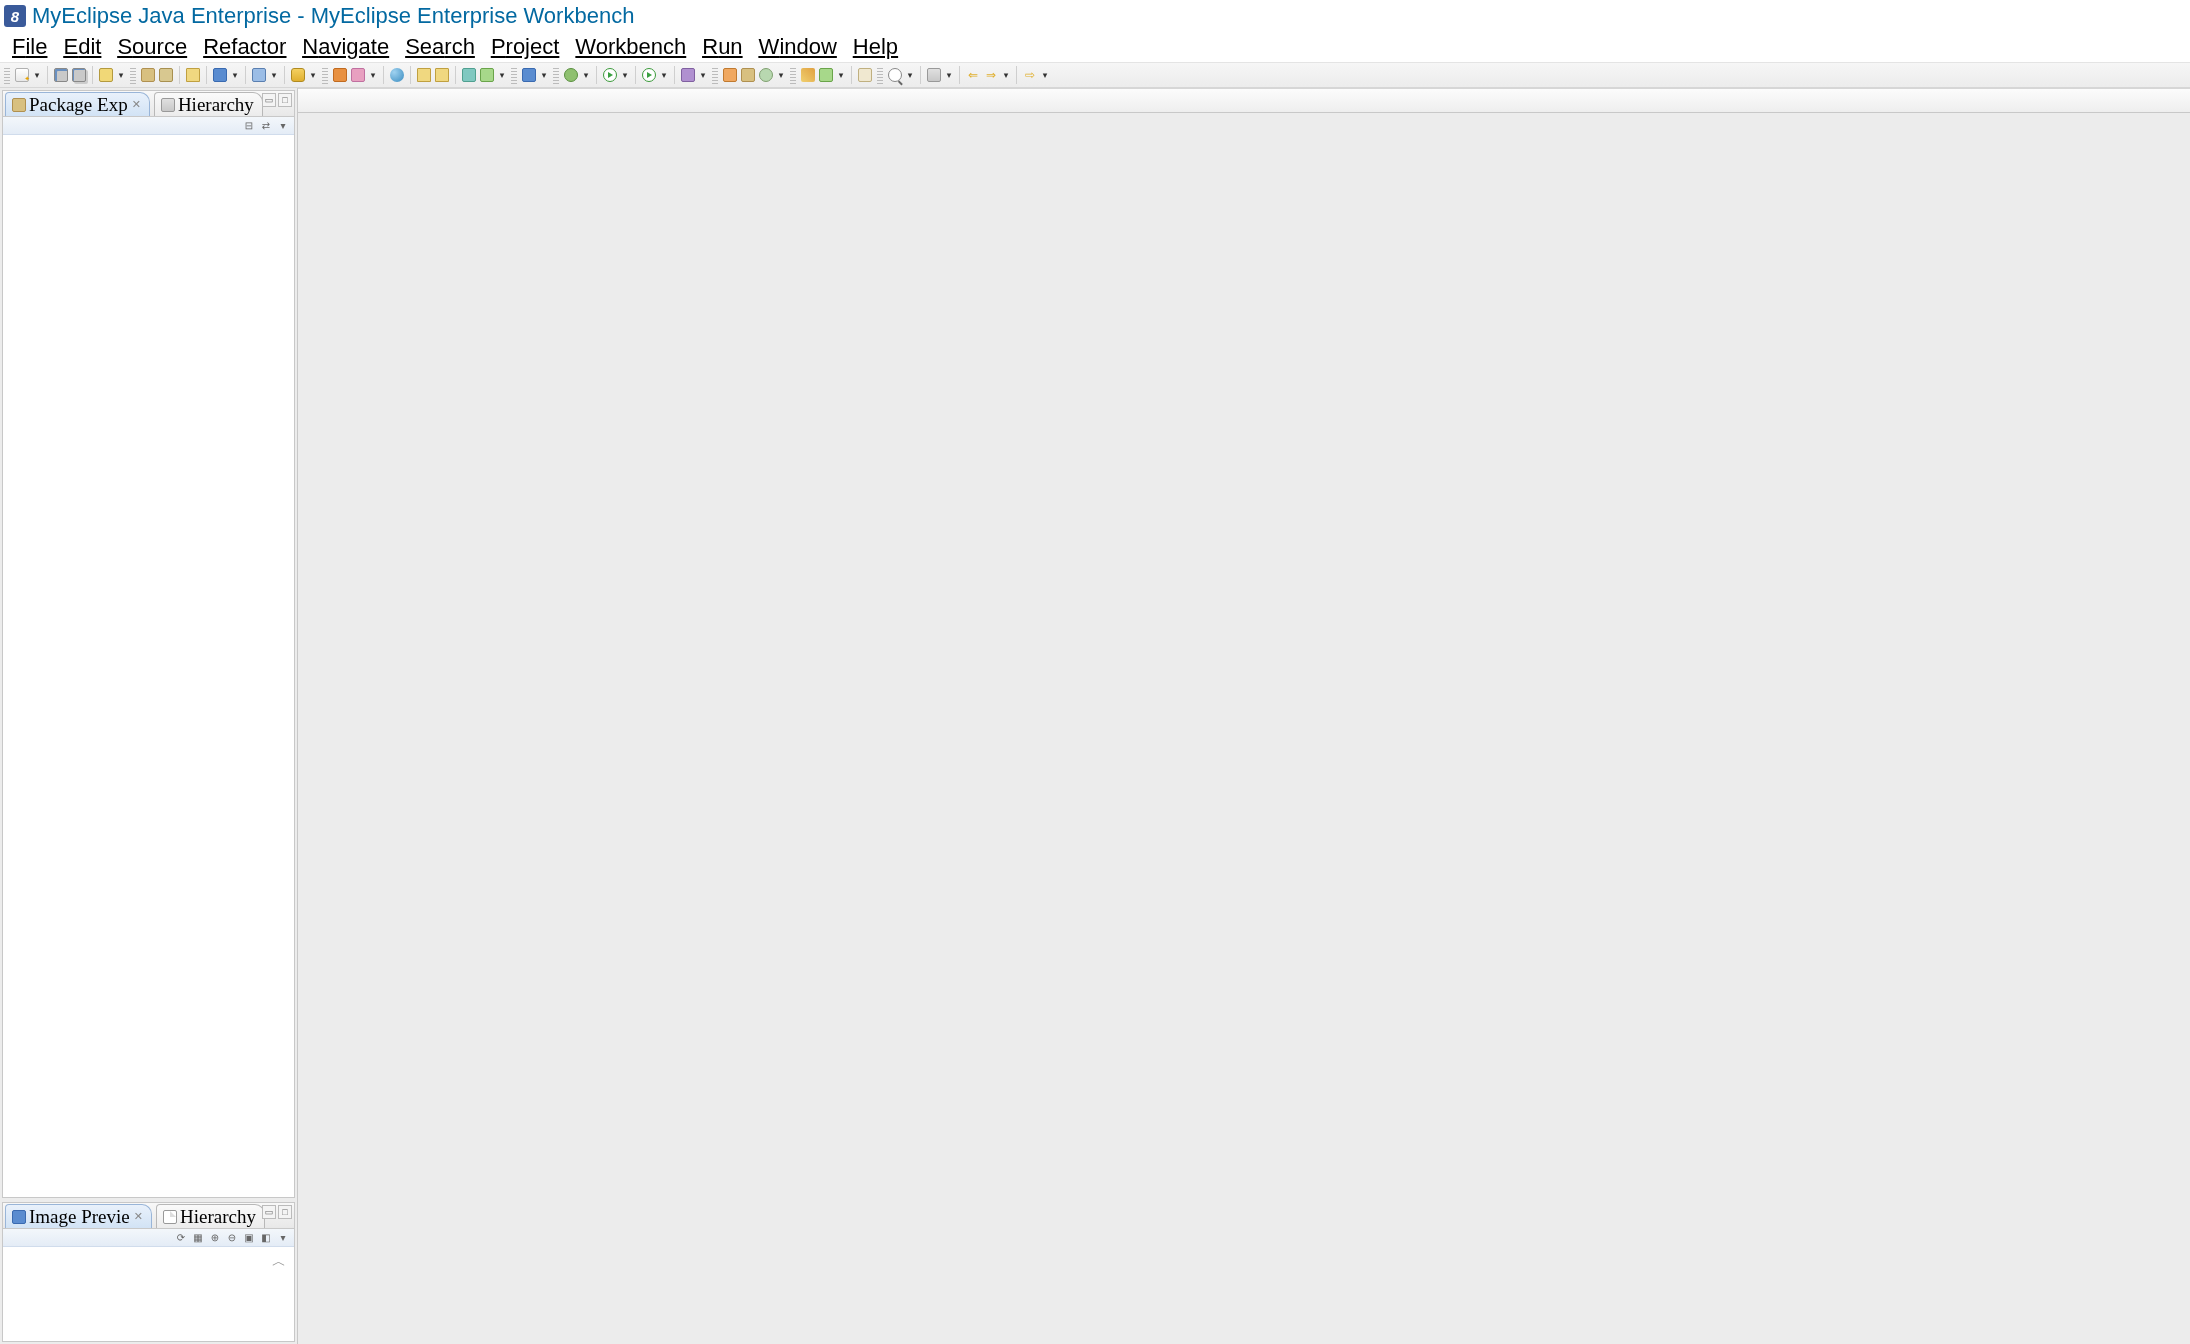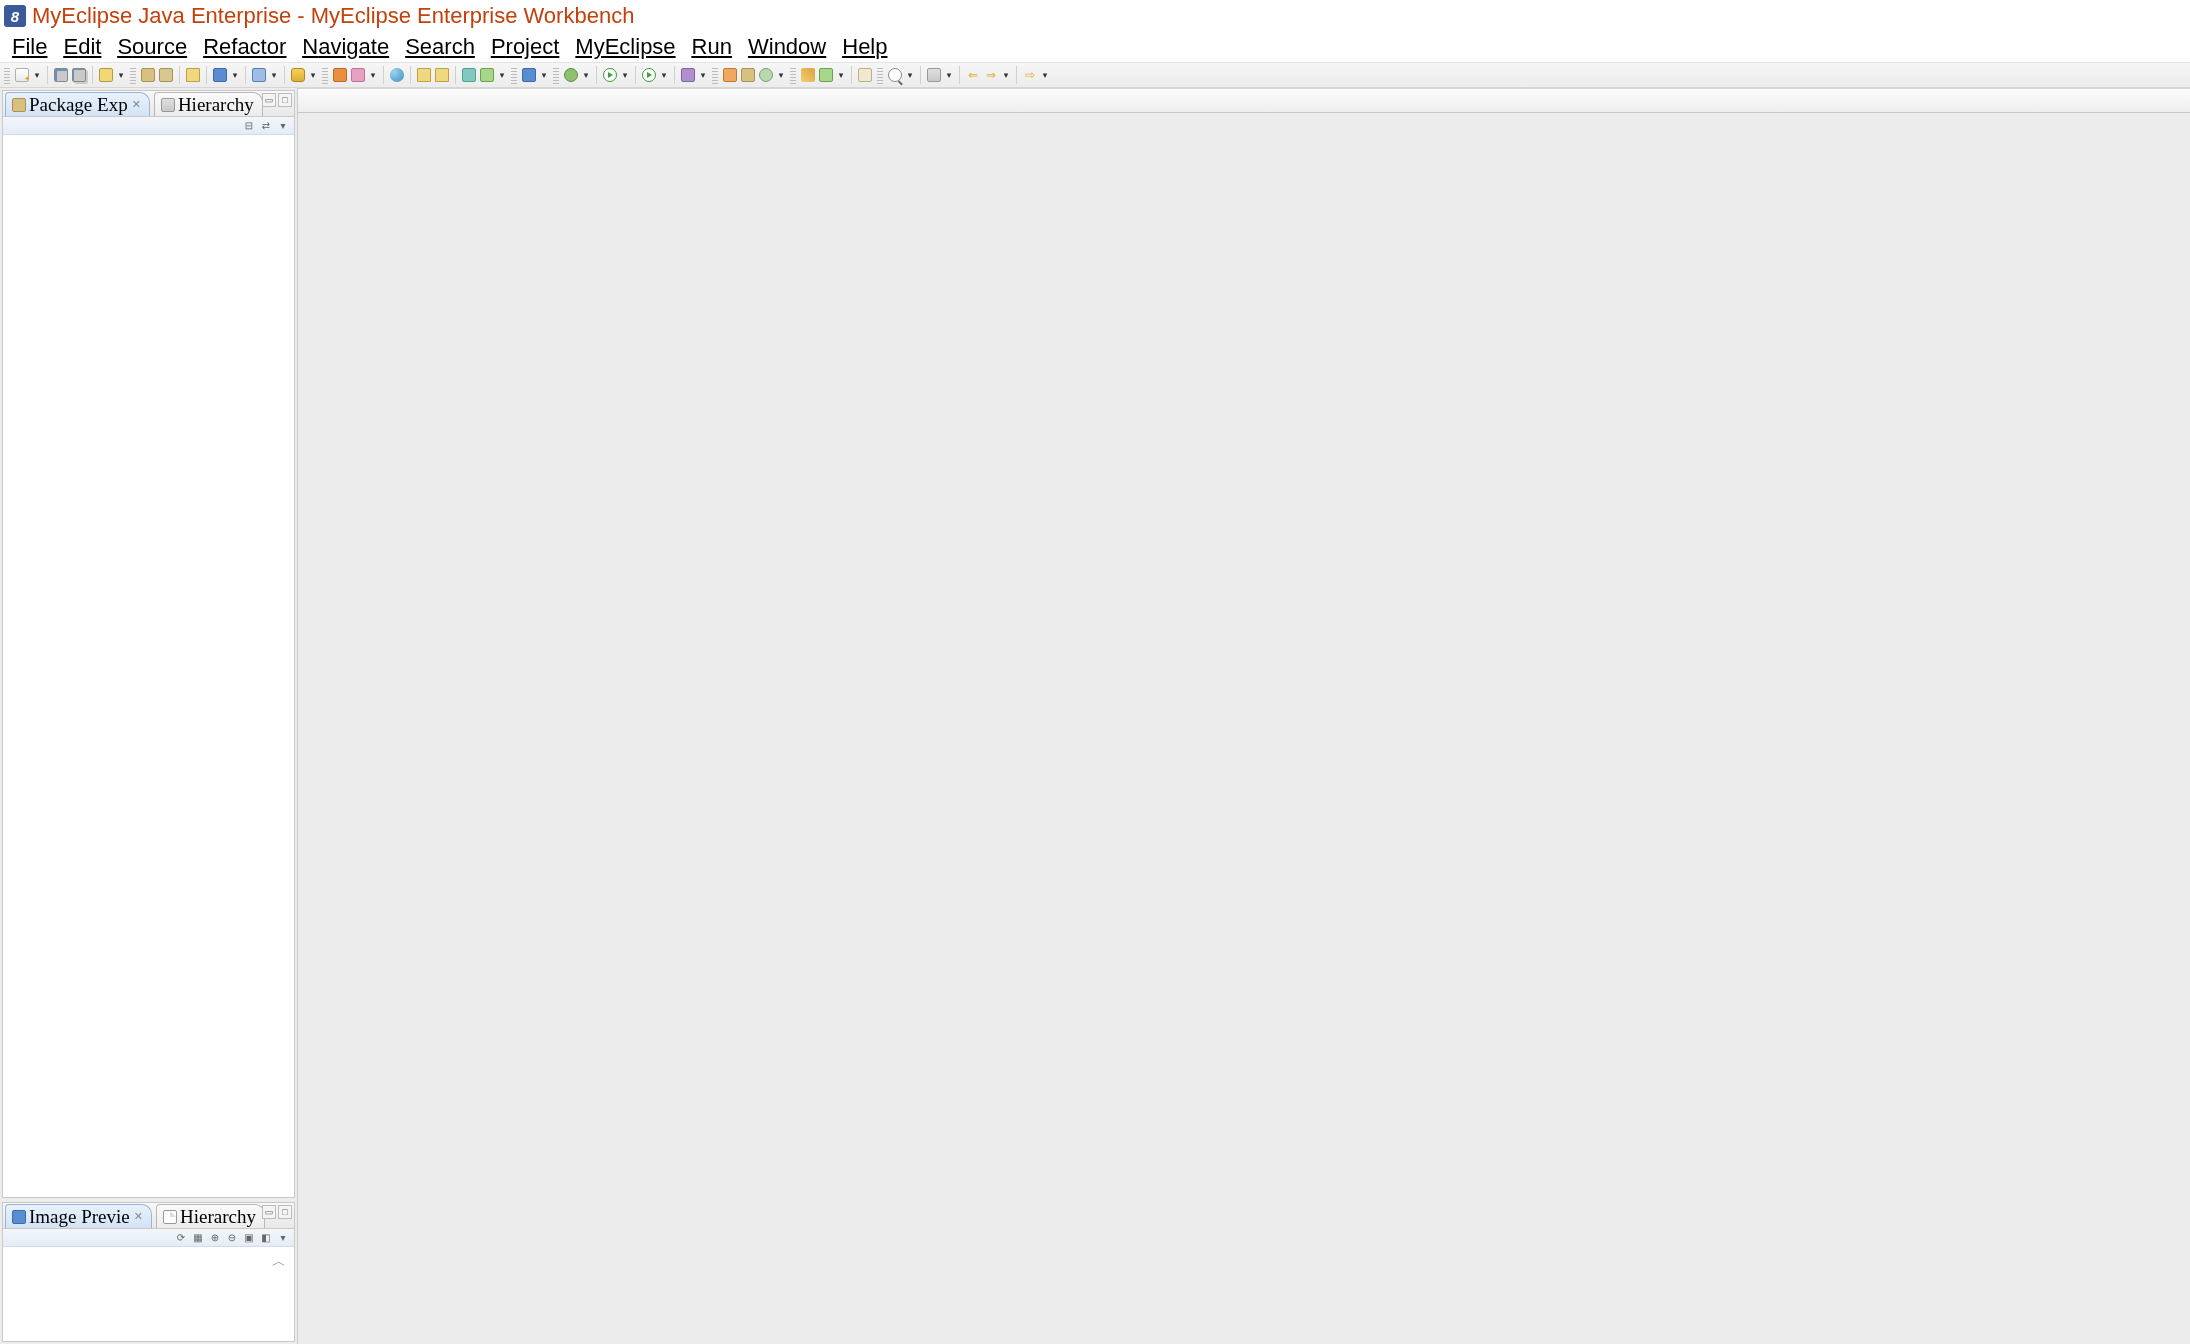--- a/index.html
+++ b/index.html
@@ -26,21 +26,21 @@
   background: #3a5a9a;
   border-radius: 3px;
   display: inline-flex;
   align-items: center; justify-content: center;
   color: #fff;
   font-style: italic;
   font-weight: bold;
   font-size: 15px;
   margin-right: 6px;
 }
-.title-text { font-size: 22px; color: #c2410c; }
+.title-text { font-size: 22px; color: #0369a1; }
 
 
 .menu-bar {
   display: flex;
   align-items: center;
   height: 30px;
   padding: 0 4px;
   background: #ffffff;
   font-size: 22px;
 }
@@ -219,21 +219,21 @@
 </div>
 
 <div class="menu-bar">
   <span class="menu-item"><span class="mn">F</span>ile</span>
   <span class="menu-item"><span class="mn">E</span>dit</span>
   <span class="menu-item"><span class="mn">S</span>ource</span>
   <span class="menu-item">Refacto<span class="mn">r</span></span>
   <span class="menu-item"><span class="mn">N</span>avigate</span>
   <span class="menu-item">Se<span class="mn">a</span>rch</span>
   <span class="menu-item"><span class="mn">P</span>roject</span>
-  <span class="menu-item">MyEclipse</span>
+  <span class="menu-item">Workbench</span>
   <span class="menu-item"><span class="mn">R</span>un</span>
   <span class="menu-item"><span class="mn">W</span>indow</span>
   <span class="menu-item"><span class="mn">H</span>elp</span>
 </div>
 
 <div class="toolbar">
   <span class="tb-grip"></span>
   <span class="tb-btn">
       <span class="ic ic-new"></span>
     </span>

